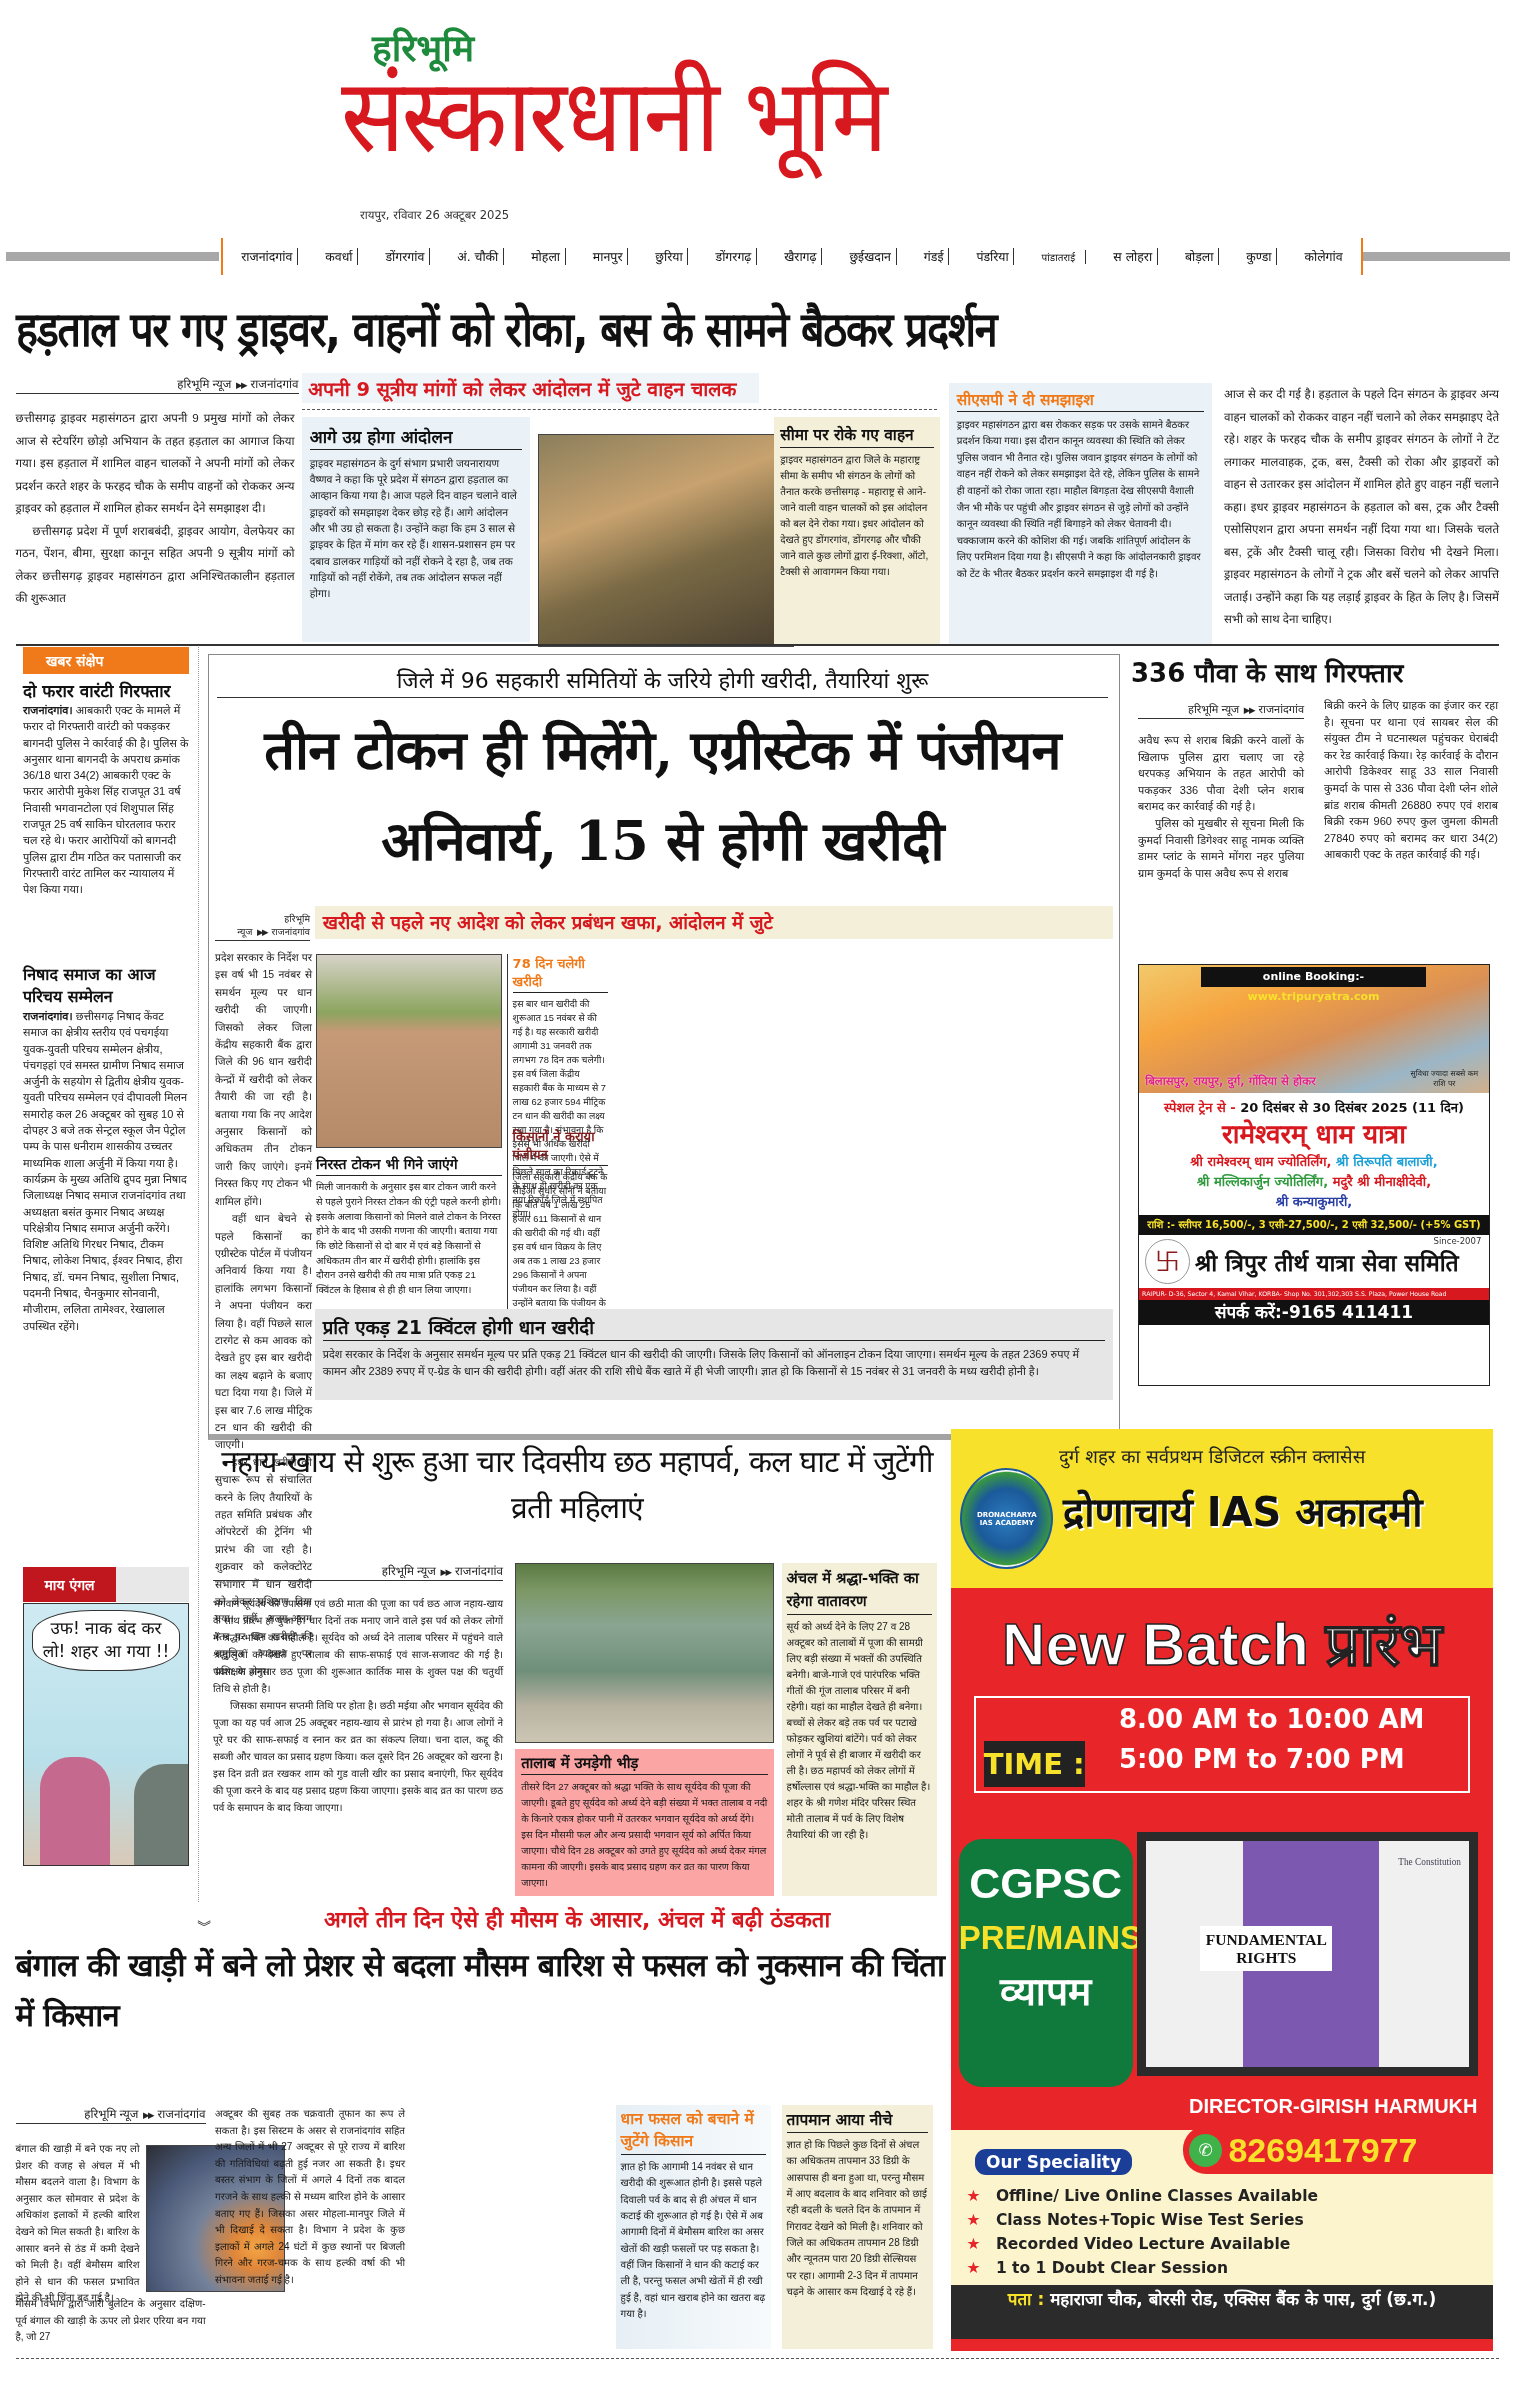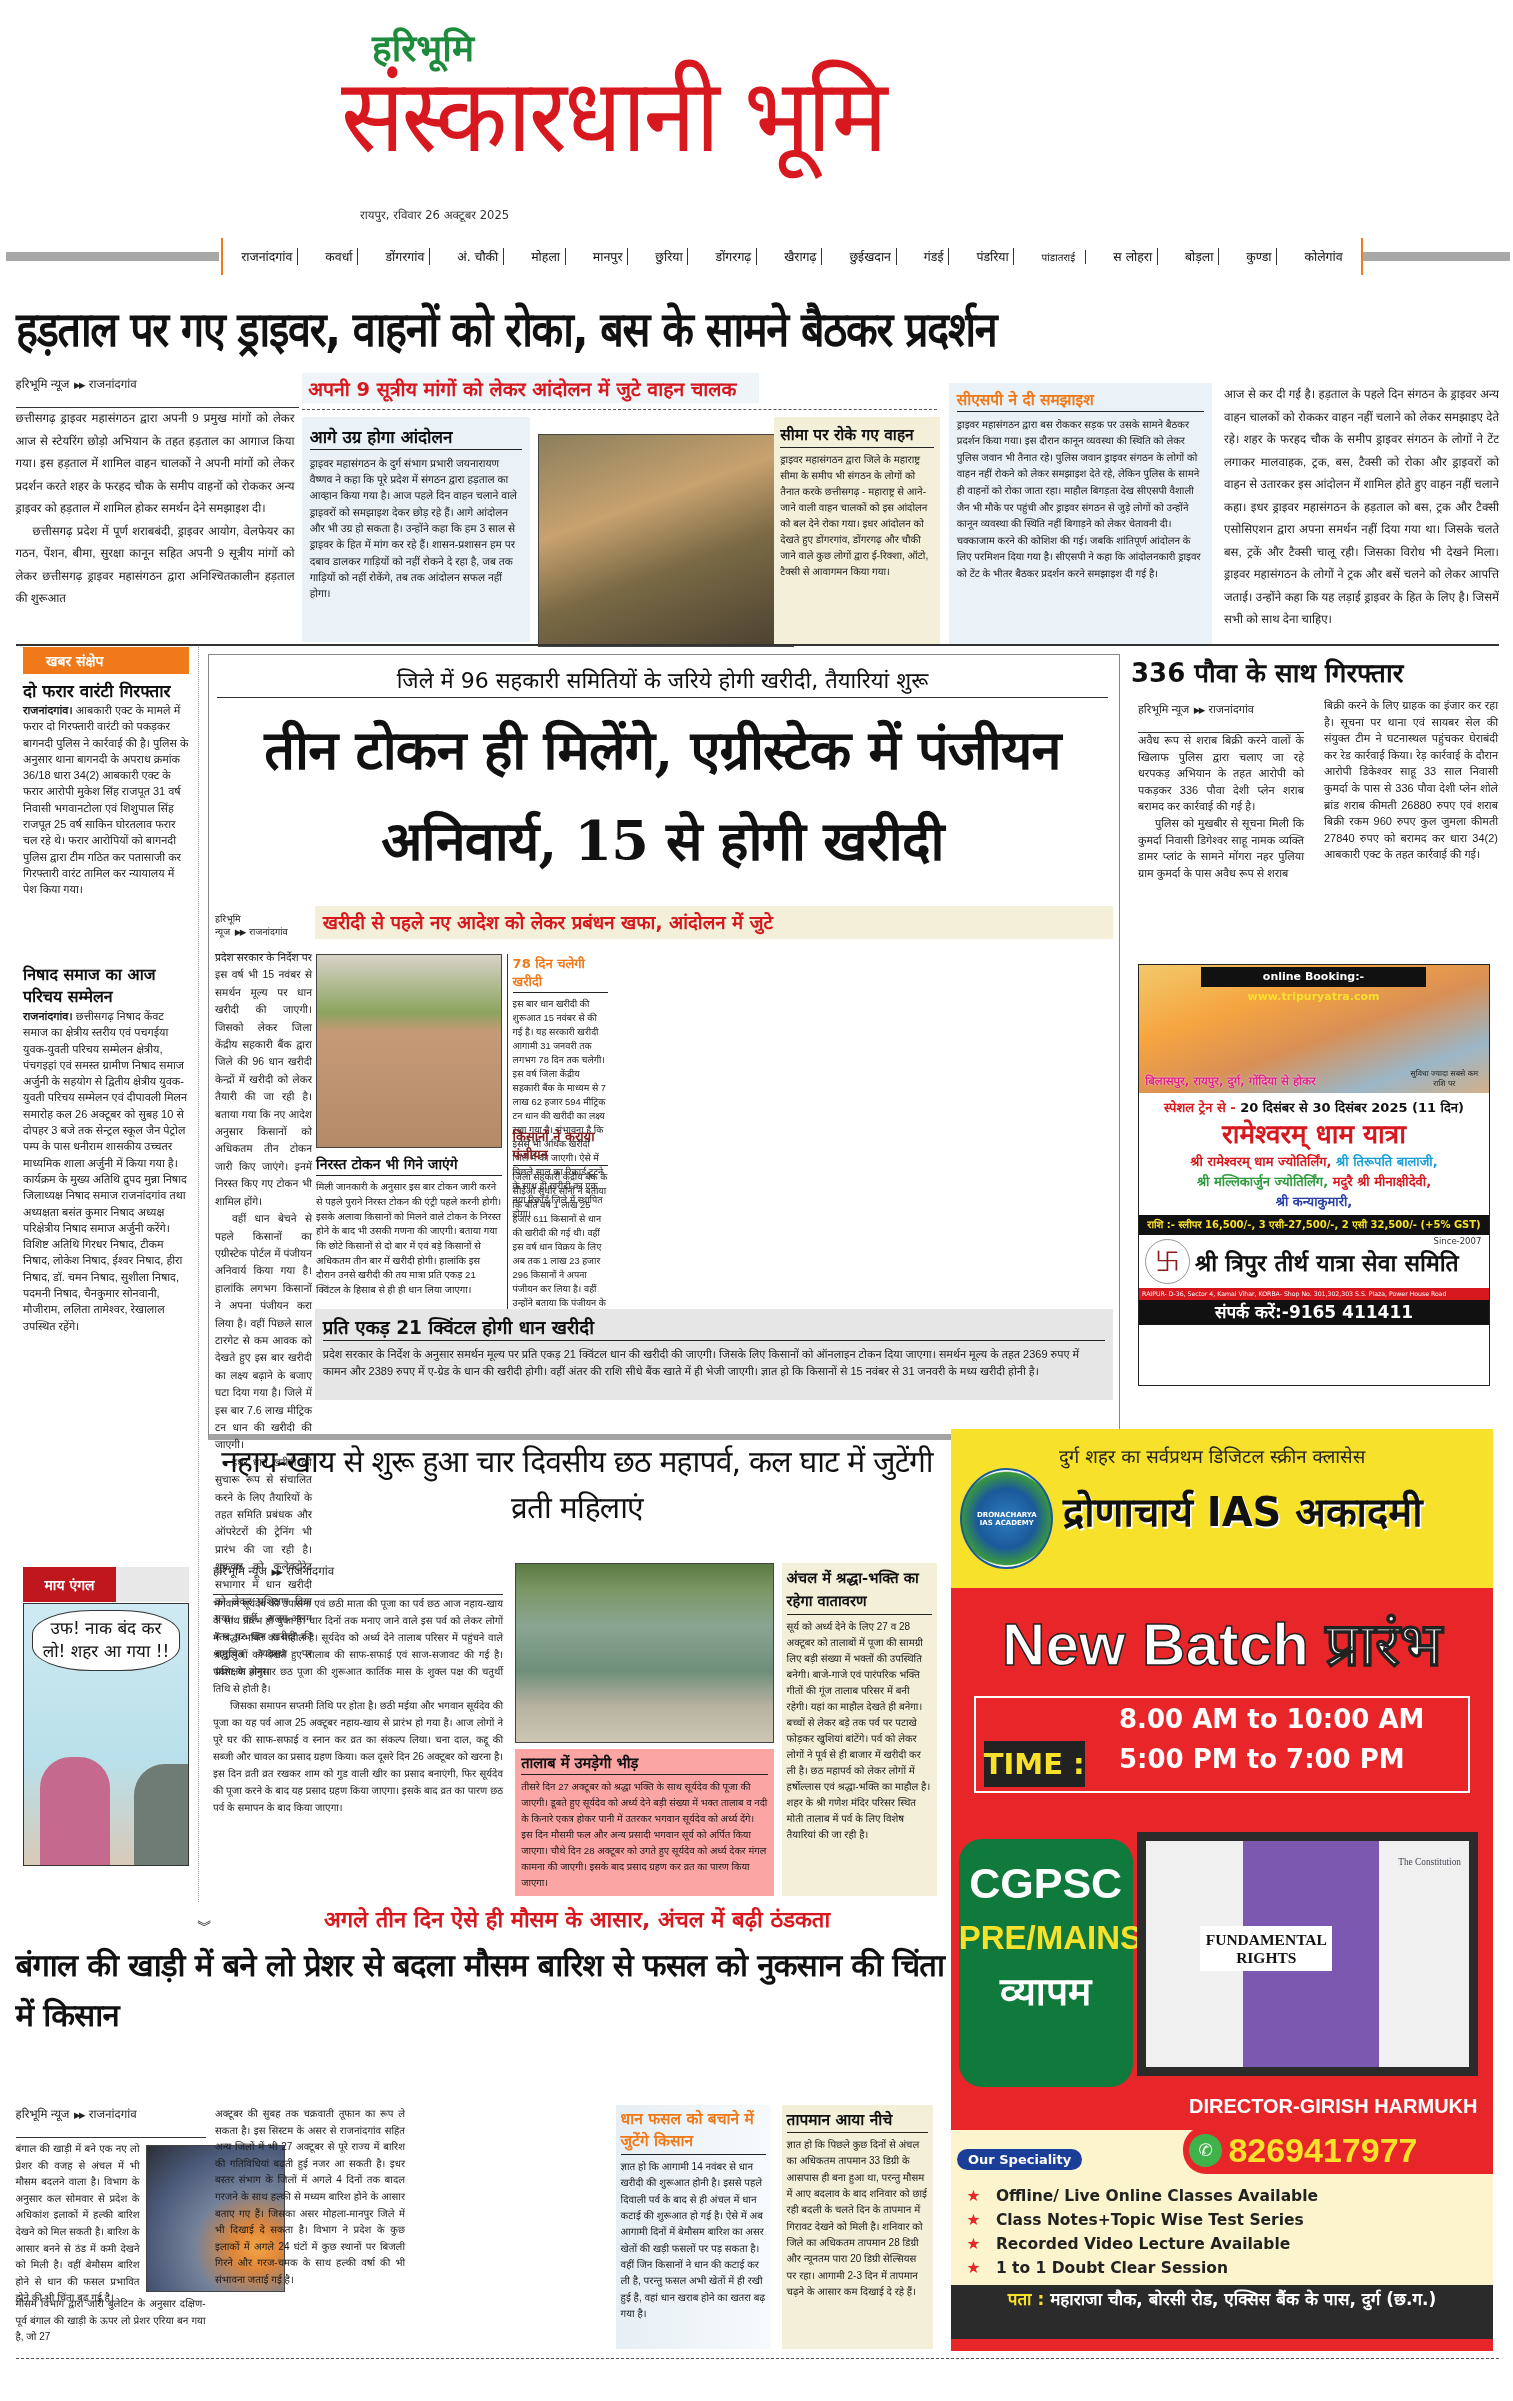--- a/index.html
+++ b/index.html
@@ -1,21 +1,21 @@
 <!DOCTYPE html>
 <html style="font-size:12.4px"><head>
 <meta charset="utf-8">
 <style>
 *{box-sizing:border-box;margin:0;padding:0}
 body{width:1514px;height:2401px;background:#fff;font-family:"DejaVu Sans","Liberation Sans",sans-serif;color:#111;position:relative;overflow:hidden}
 .abs{position:absolute}
 .txt{font-family:"Liberation Sans","DejaVu Sans",sans-serif;font-size:10.5px;line-height:16.6px;text-align:justify;color:#1a1a1a}
 .txt p{text-indent:0}
 .txt p+p{text-indent:17px}
-.byline{font-family:"Liberation Sans","DejaVu Sans",sans-serif;font-size:11.6px;color:#222;text-align:left;border-bottom:1.5px solid #333;padding-bottom:16px}
+.byline{font-family:"Liberation Sans","DejaVu Sans",sans-serif;font-size:11.6px;color:#222;text-align:right;border-bottom:1.5px solid #333;padding-bottom:2px}
 .byline .arr{font-size:8.5px;letter-spacing:-1.5px;margin:0 4.6px}
 .subhead{font-family:"DejaVu Sans",sans-serif;font-weight:bold;font-size:14.7px;border-bottom:1.5px solid #222;padding-bottom:1.5px;margin-bottom:4.6px;display:inline-block;width:100%}
 .ph{background:linear-gradient(135deg,#8a8573,#b5ab8e 40%,#6e6a5b);border:0.8px solid #444}
 .hr{position:absolute;height:2.3px;background:#333}
 .dashline{position:absolute;height:0;border-top:1.5px dashed #555}
 </style>
 </head>
 <body>
 
 <div class="abs" style="left:0;top:4px;width:1430px;height:256px">
@@ -234,21 +234,21 @@
     <div style="color:#fff;font-weight:bold;font-size:39px;line-height:54px">व्यापम</div>
   </div>
   <div style="position:absolute;left:186px;top:403px;width:341px;height:244px;background:#2b2b2b;padding:9.3px">
     <div style="width:100%;height:100%;background:linear-gradient(90deg,#f0f0f0 0 30%,#7c58b0 30% 72%,#f0f0f0 72%);position:relative">
       <div style="position:absolute;left:54px;top:85px;width:132px;background:#fff;font-family:'Liberation Serif',serif;font-weight:bold;font-size:15.5px;text-align:center;padding:4.6px">FUNDAMENTAL RIGHTS</div>
       <div style="position:absolute;right:7.7px;top:15.5px;font-family:'Liberation Serif',serif;font-size:9.3px;color:#445">The Constitution</div>
     </div>
   </div>
   <div style="position:absolute;right:15.5px;top:666px;color:#fff;font-weight:bold;font-size:20px;font-family:'Liberation Sans',sans-serif">DIRECTOR-GIRISH HARMUKH</div>
   <div style="position:absolute;left:0;top:701px;width:542px;height:166px;background:#fbf4cc"></div>
-  <div style="position:absolute;left:6px;top:720px;background:#1b3f98;color:#fff;font-weight:bold;font-size:13px;padding:3.1px 11px;border-radius:11px">Our Speciality</div>
+  <div style="position:absolute;left:24px;top:720px;background:#1b3f98;color:#fff;font-weight:bold;font-size:17px;padding:3.1px 11px;border-radius:11px">Our Speciality</div>
   <div style="position:absolute;left:232px;top:697px;width:310px;height:48px;background:#e8262a;border-radius:23px 0 0 23px;display:flex;align-items:center">
     <span style="width:33px;height:33px;border-radius:50%;background:#3fb24a;color:#fff;display:flex;align-items:center;justify-content:center;font-size:17px;margin-left:6.2px">✆</span>
     <span style="color:#f7e12b;font-weight:bold;font-size:34px;margin-left:6.2px;font-family:'Liberation Sans',sans-serif">8269417977</span>
   </div>
   <div style="position:absolute;left:15.5px;top:755px;font-family:'DejaVu Sans',sans-serif;font-weight:bold;font-size:15.5px;line-height:24px;color:#222">
     <div><span style="color:#e8262a;margin-right:15.5px">★</span><span>Offline/ Live Online Classes Available</span></div>
     <div><span style="color:#e8262a;margin-right:15.5px">★</span><span>Class Notes+Topic Wise Test Series</span></div>
     <div><span style="color:#e8262a;margin-right:15.5px">★</span><span>Recorded Video Lecture Available</span></div>
     <div><span style="color:#e8262a;margin-right:15.5px">★</span><span>1 to 1 Doubt Clear Session</span></div>
   </div>

